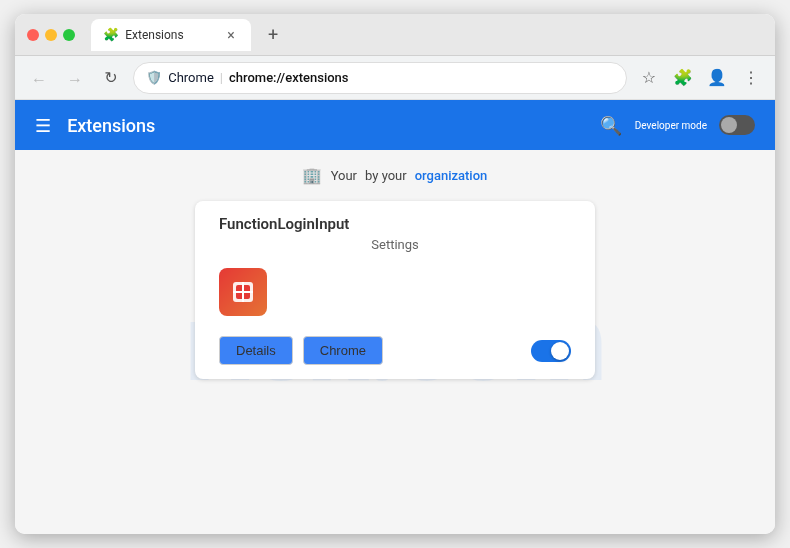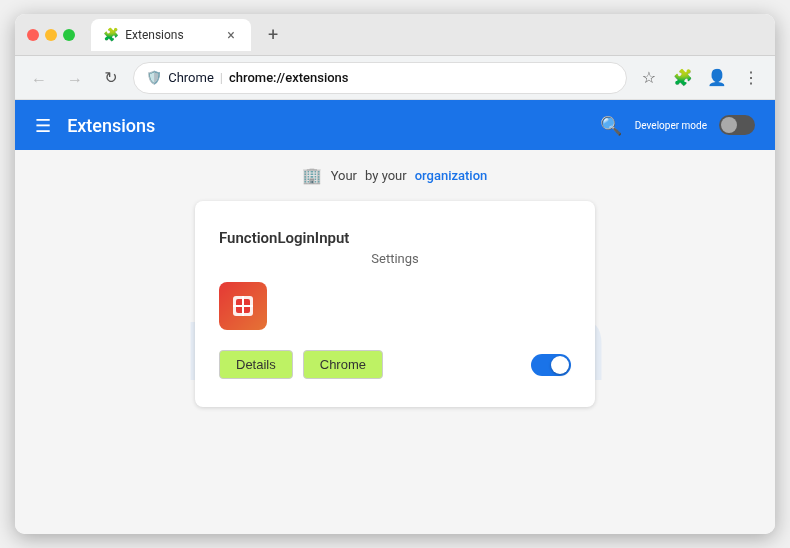--- a/index.html
+++ b/index.html
@@ -270,21 +270,21 @@
     .managed-banner .highlight {
       color: #1a73e8;
       font-weight: 500;
     }
 
     
     .ext-card {
       background: #fff;
       border-radius: 8px;
       box-shadow: 0 1px 4px rgba(0,0,0,0.15);
-      padding: 28px 24px;
+      padding: 14px 24px;
       width: 400px;
       z-index: 1;
     }
 
     .ext-card-header {
       margin-bottom: 16px;
     }
 
     .ext-name {
       font-size: 15px;
@@ -321,21 +321,21 @@
     .ext-card-actions {
       display: flex;
       align-items: center;
       gap: 10px;
     }
 
     .action-btn {
       padding: 6px 16px;
       border: 1px solid #ccc;
       border-radius: 4px;
-      background: #bef264;
+      background: #3b82f6;
       font-size: 13px;
       color: #333;
       cursor: pointer;
       font-weight: 500;
     }
 
     .toggle-on {
       width: 40px;
       height: 22px;
       background: #1a73e8;

